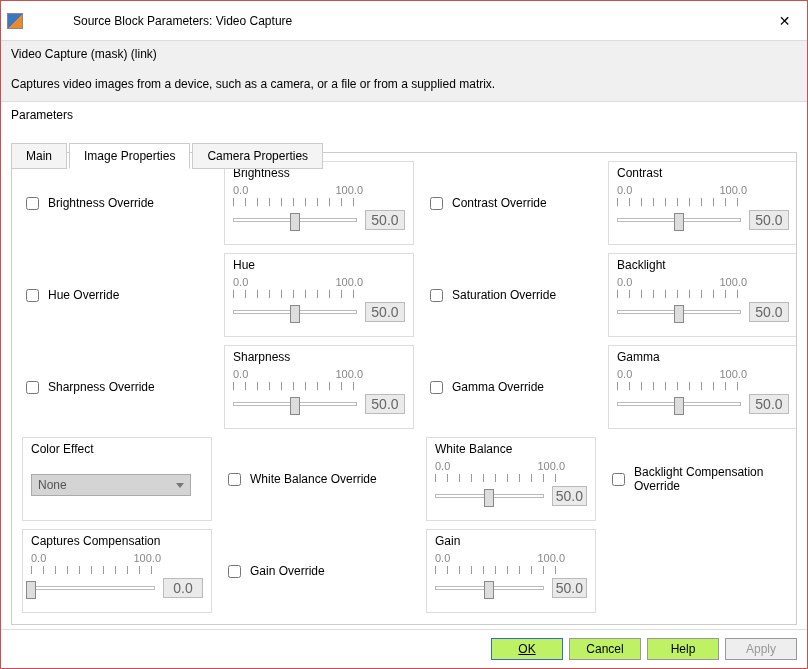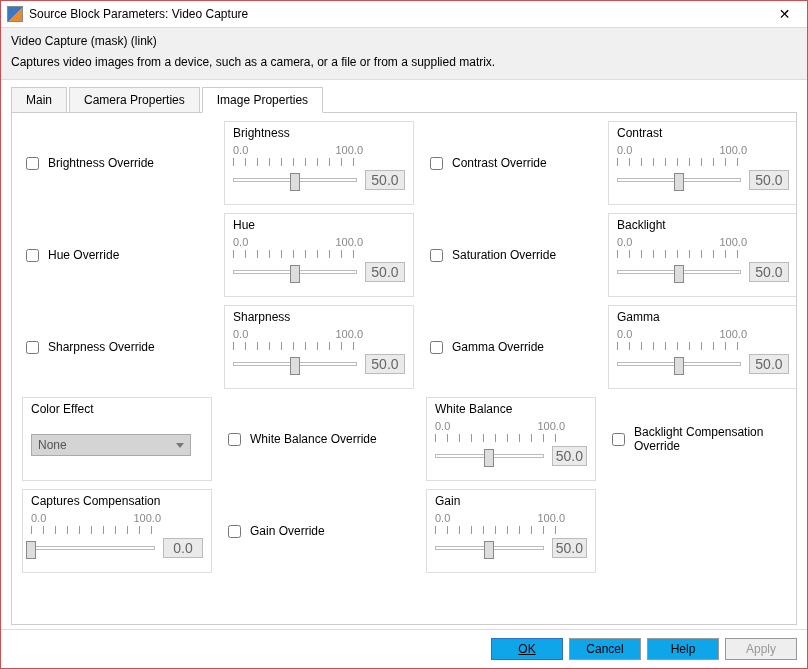--- a/index.html
+++ b/index.html
@@ -12,59 +12,60 @@
   }
   .window {
     width: 808px;
     height: 669px;
     border: 1px solid #c85050;
     background: #fff;
     display: flex;
     flex-direction: column;
   }
   .titlebar {
-    height: 27px;
+    height: 40px;
     display: flex;
     align-items: center;
     padding: 0 0 0 6px;
     border-bottom: 1px solid #ddd;
+    gap: 44px;
   }
   .titlebar .icon {
     width: 16px; height: 16px;
     margin-right: 6px;
     background: linear-gradient(135deg,#3a78c4 50%, #e88b2d 50%);
     border: 1px solid #888;
   }
   .titlebar .title { flex: 1; }
   .titlebar .close {
     width: 45px; height: 100%;
     display: flex; align-items: center; justify-content: center;
     font-size: 14px;
   }
 
   .header-region {
     background: #f0f0f0;
     padding: 6px 10px 10px 10px;
     border-bottom: 1px solid #ddd;
   }
-  .mask-line { margin-bottom: 7px; }
+  .mask-line { margin-bottom: 16px; }
   .desc-line { }
 
   .params-region {
     padding: 6px 10px 4px 10px;
     flex: 1;
     display: flex;
     flex-direction: column;
   }
   .params-label { margin-bottom: 4px; }
 
   .tabstrip {
     display: flex;
     position: relative;
-    top: 1px;
+    top: 17px;
     z-index: 2;
   }
   .tab {
     padding: 5px 14px;
     border: 1px solid #ccc;
     background: #f4f4f4;
     margin-right: 2px;
     cursor: pointer;
   }
   .tab.active {
@@ -176,21 +177,21 @@
     border-top: 1px solid #ddd;
     padding: 8px 10px;
     display: flex;
     justify-content: flex-end;
     gap: 6px;
   }
   .btn {
     min-width: 72px;
     height: 22px;
     border: 1px solid #999;
-    background: #0ea5e9;
+    background: #bef264;
     display: flex;
     align-items: center;
     justify-content: center;
     cursor: pointer;
     font-size: 12px;
   }
   .btn.primary { text-decoration: underline; border: 1px solid #2f6fc5; }
   .btn.disabled { color:#999; background:#eee; cursor:default; }
 </style>
 </head>
@@ -205,25 +206,26 @@
       <span>✕</span>
     </div>
   </div>
 
   <div class="header-region">
     <div class="mask-line">Video Capture (mask) (link)</div>
     <div class="desc-line">Captures video images from a device, such as a camera, or a file or from a supplied matrix.</div>
   </div>
 
   <div class="params-region">
+    <div class="params-label">Parameters</div>
 
     <div class="tabstrip">
       <div class="tab">Main</div>
+      <div class="tab active">Image Properties</div>
       <div class="tab">Camera Properties</div>
-      <div class="tab active">Image Properties</div>
     </div>
 
     <div class="tab-content">
       <div class="grid">
 
         <div class="override-cell">
           <input type="checkbox" style="">
           <span>Brightness Override</span>
         </div>
         <div class="fieldset">

